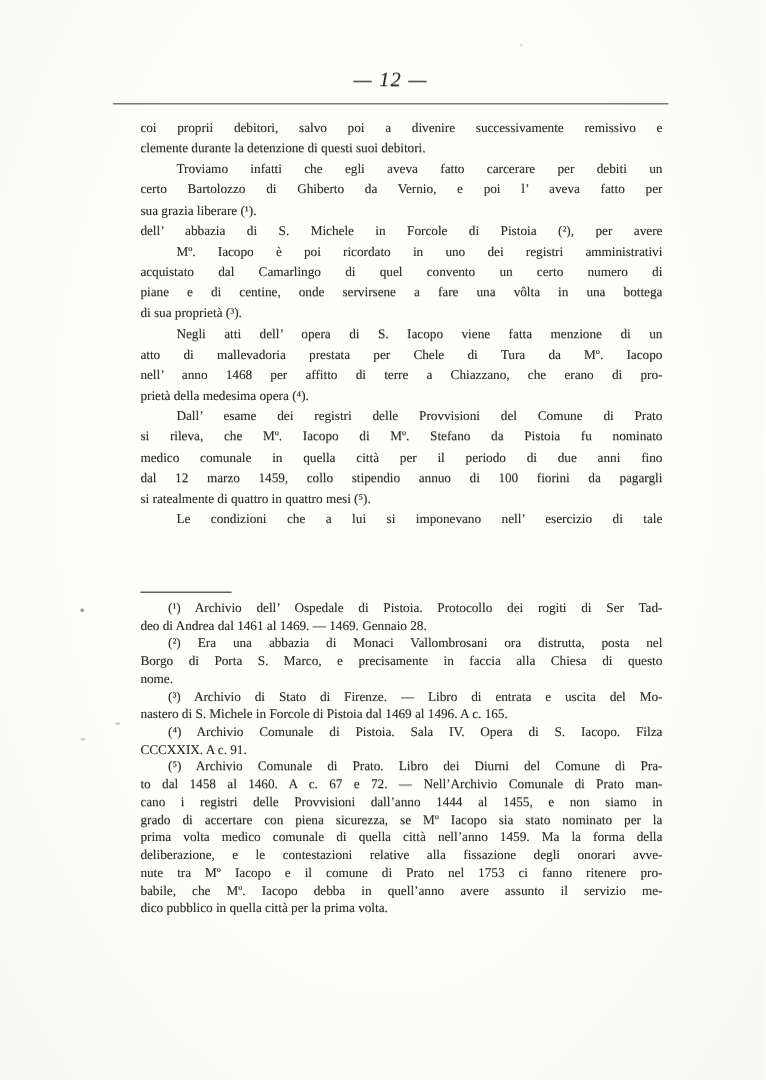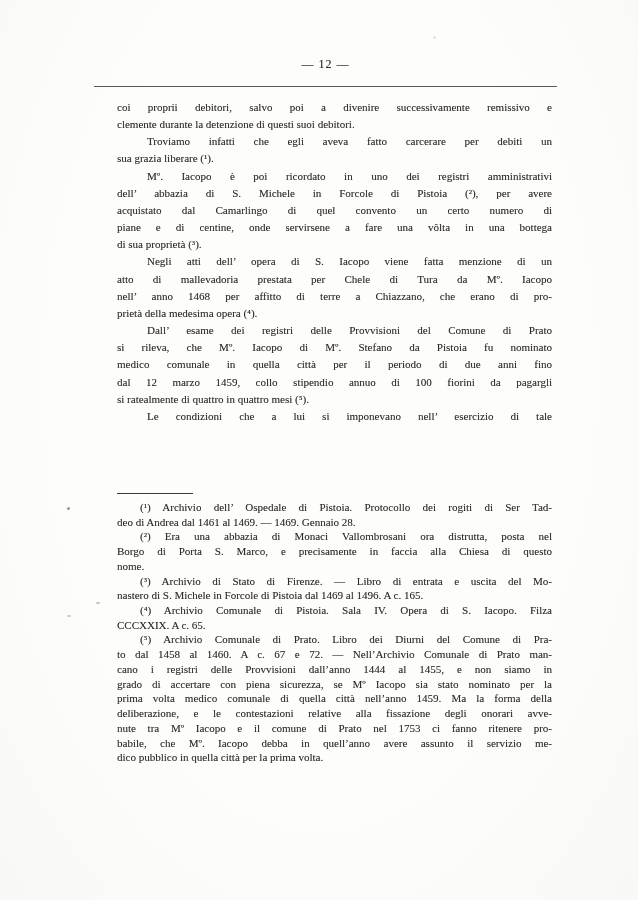--- a/index.html
+++ b/index.html
@@ -12,22 +12,23 @@
     position:relative;
     width:638px;height:900px;
     background:radial-gradient(ellipse at 50% 42%, #fdfdfc 55%, #f8f8f6 100%);
     overflow:hidden;
     font-family:"Liberation Serif","DejaVu Serif",serif;
     color:var(--ink);
   }
   .page-number{
     position:absolute;top:57px;left:94px;width:463px;
     text-align:center;
-    font-size:12px;letter-spacing:1px;
+    font-size:17px;letter-spacing:1px;
     text-shadow:0.2px 0.2px 0.3px rgba(47,43,40,0.35);
+    font-style:italic;
   }
   .header-rule{
     position:absolute;top:86px;left:94px;width:463px;height:0;
     border-top:1.4px solid var(--rule);
     opacity:.85;
   }
   .body-text{
     position:absolute;top:99px;left:117px;width:435px;
     font-size:11px;line-height:17.15px;
     text-shadow:0.2px 0.2px 0.3px rgba(47,43,40,0.35);
@@ -62,23 +63,24 @@
 <body>
 
 <div class="page">
   <div class="page-number">— 12 —</div>
   <div class="header-rule"></div>
 
   <div class="body-text">
       <div class="tline">coi proprii debitori, salvo poi a divenire successivamente remissivo e</div>
       <div class="tline last">clemente durante la detenzione di questi suoi debitori.</div>
       <div class="tline ind">Troviamo infatti che egli aveva fatto carcerare per debiti un</div>
+      <div class="tline">certo Bartolozzo di Ghiberto da Vernio, e poi l’ aveva fatto per</div>
       <div class="tline last">sua grazia liberare (¹).</div>
+      <div class="tline">dell’ abbazia di S. Michele in Forcole di Pistoia (²), per avere</div>
       <div class="tline ind">Mº. Iacopo è poi ricordato in uno dei registri amministrativi</div>
-      <div class="tline">dell’ abbazia di S. Michele in Forcole di Pistoia (²), per avere</div>
       <div class="tline">acquistato dal Camarlingo di quel convento un certo numero di</div>
       <div class="tline">piane e di centine, onde servirsene a fare una vôlta in una bottega</div>
       <div class="tline last">di sua proprietà (³).</div>
       <div class="tline ind">Negli atti dell’ opera di S. Iacopo viene fatta menzione di un</div>
       <div class="tline">atto di mallevadoria prestata per Chele di Tura da Mº. Iacopo</div>
       <div class="tline">nell’ anno 1468 per affitto di terre a Chiazzano, che erano di pro-</div>
       <div class="tline last">prietà della medesima opera (⁴).</div>
       <div class="tline ind">Dall’ esame dei registri delle Provvisioni del Comune di Prato</div>
       <div class="tline">si rileva, che Mº. Iacopo di Mº. Stefano da Pistoia fu nominato</div>
       <div class="tline">medico comunale in quella città per il periodo di due anni fino</div>
@@ -90,21 +92,21 @@
   <div class="footnote-divider"></div>
   <div class="footnotes">
       <div class="tline ind">(¹) Archivio dell’ Ospedale di Pistoia. Protocollo dei rogiti di Ser Tad-</div>
       <div class="tline last">deo di Andrea dal 1461 al 1469. — 1469. Gennaio 28.</div>
       <div class="tline ind">(²) Era una abbazia di Monaci Vallombrosani ora distrutta, posta nel</div>
       <div class="tline">Borgo di Porta S. Marco, e precisamente in faccia alla Chiesa di questo</div>
       <div class="tline last">nome.</div>
       <div class="tline ind">(³) Archivio di Stato di Firenze. — Libro di entrata e uscita del Mo-</div>
       <div class="tline last">nastero di S. Michele in Forcole di Pistoia dal 1469 al 1496. A c. 165.</div>
       <div class="tline ind">(⁴) Archivio Comunale di Pistoia. Sala IV. Opera di S. Iacopo. Filza</div>
-      <div class="tline last">CCCXXIX. A c. 65.</div>
+      <div class="tline last">CCCXXIX. A c. 91.</div>
       <div class="tline ind">(⁵) Archivio Comunale di Prato. Libro dei Diurni del Comune di Pra-</div>
       <div class="tline">to dal 1458 al 1460. A c. 67 e 72. — Nell’Archivio Comunale di Prato man-</div>
       <div class="tline">cano i registri delle Provvisioni dall’anno 1444 al 1455, e non siamo in</div>
       <div class="tline">grado di accertare con piena sicurezza, se Mº Iacopo sia stato nominato per la</div>
       <div class="tline">prima volta medico comunale di quella città nell’anno 1459. Ma la forma della</div>
       <div class="tline">deliberazione, e le contestazioni relative alla fissazione degli onorari avve-</div>
       <div class="tline">nute tra Mº Iacopo e il comune di Prato nel 1753 ci fanno ritenere pro-</div>
       <div class="tline">babile, che Mº. Iacopo debba in quell’anno avere assunto il servizio me-</div>
       <div class="tline last">dico pubblico in quella città per la prima volta.</div>
     </div>

